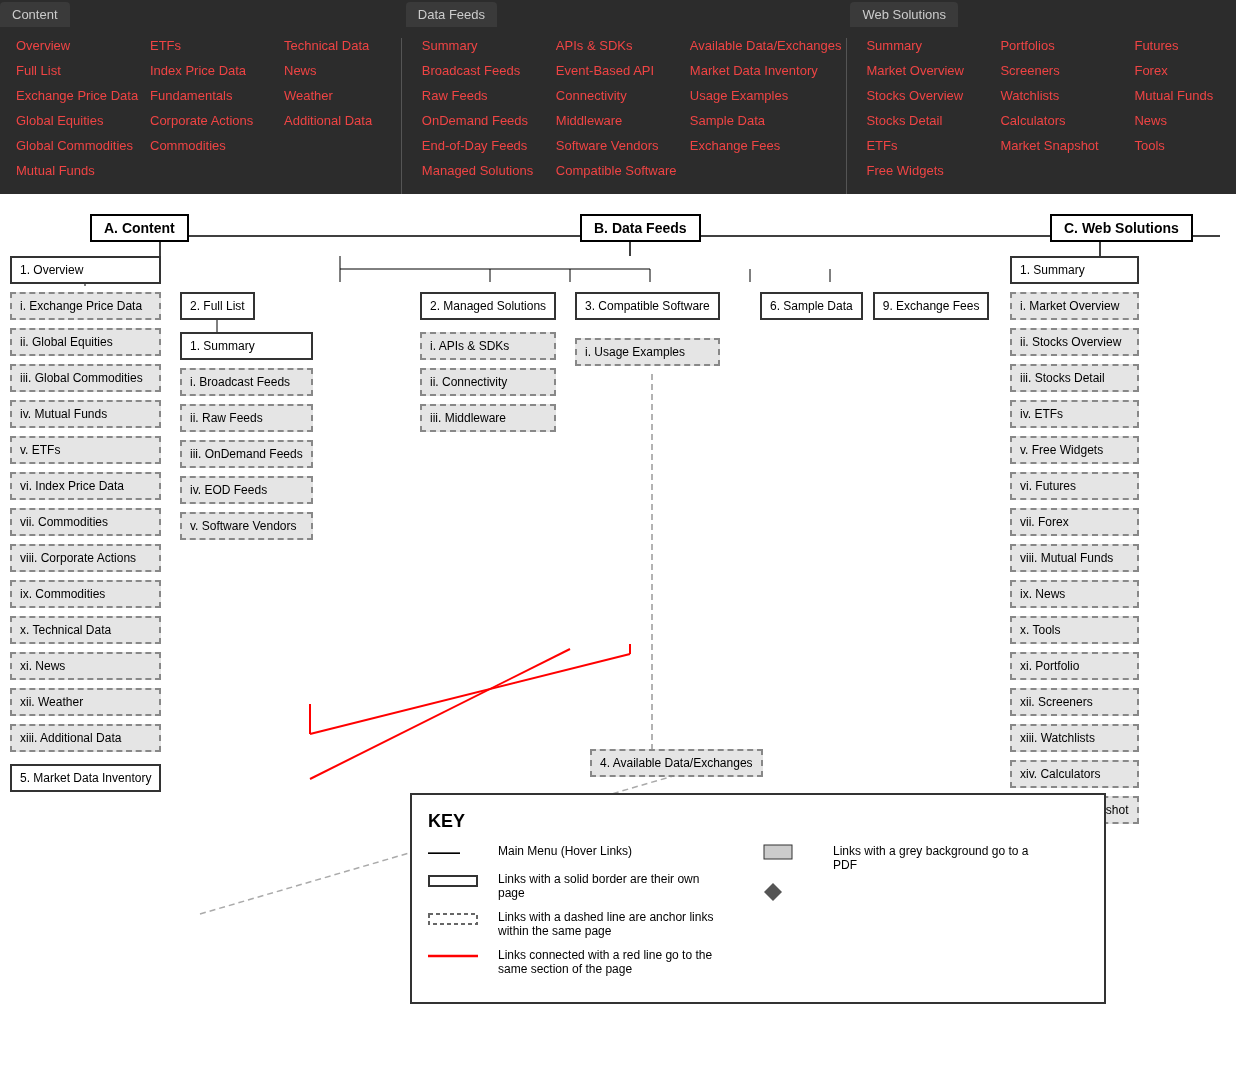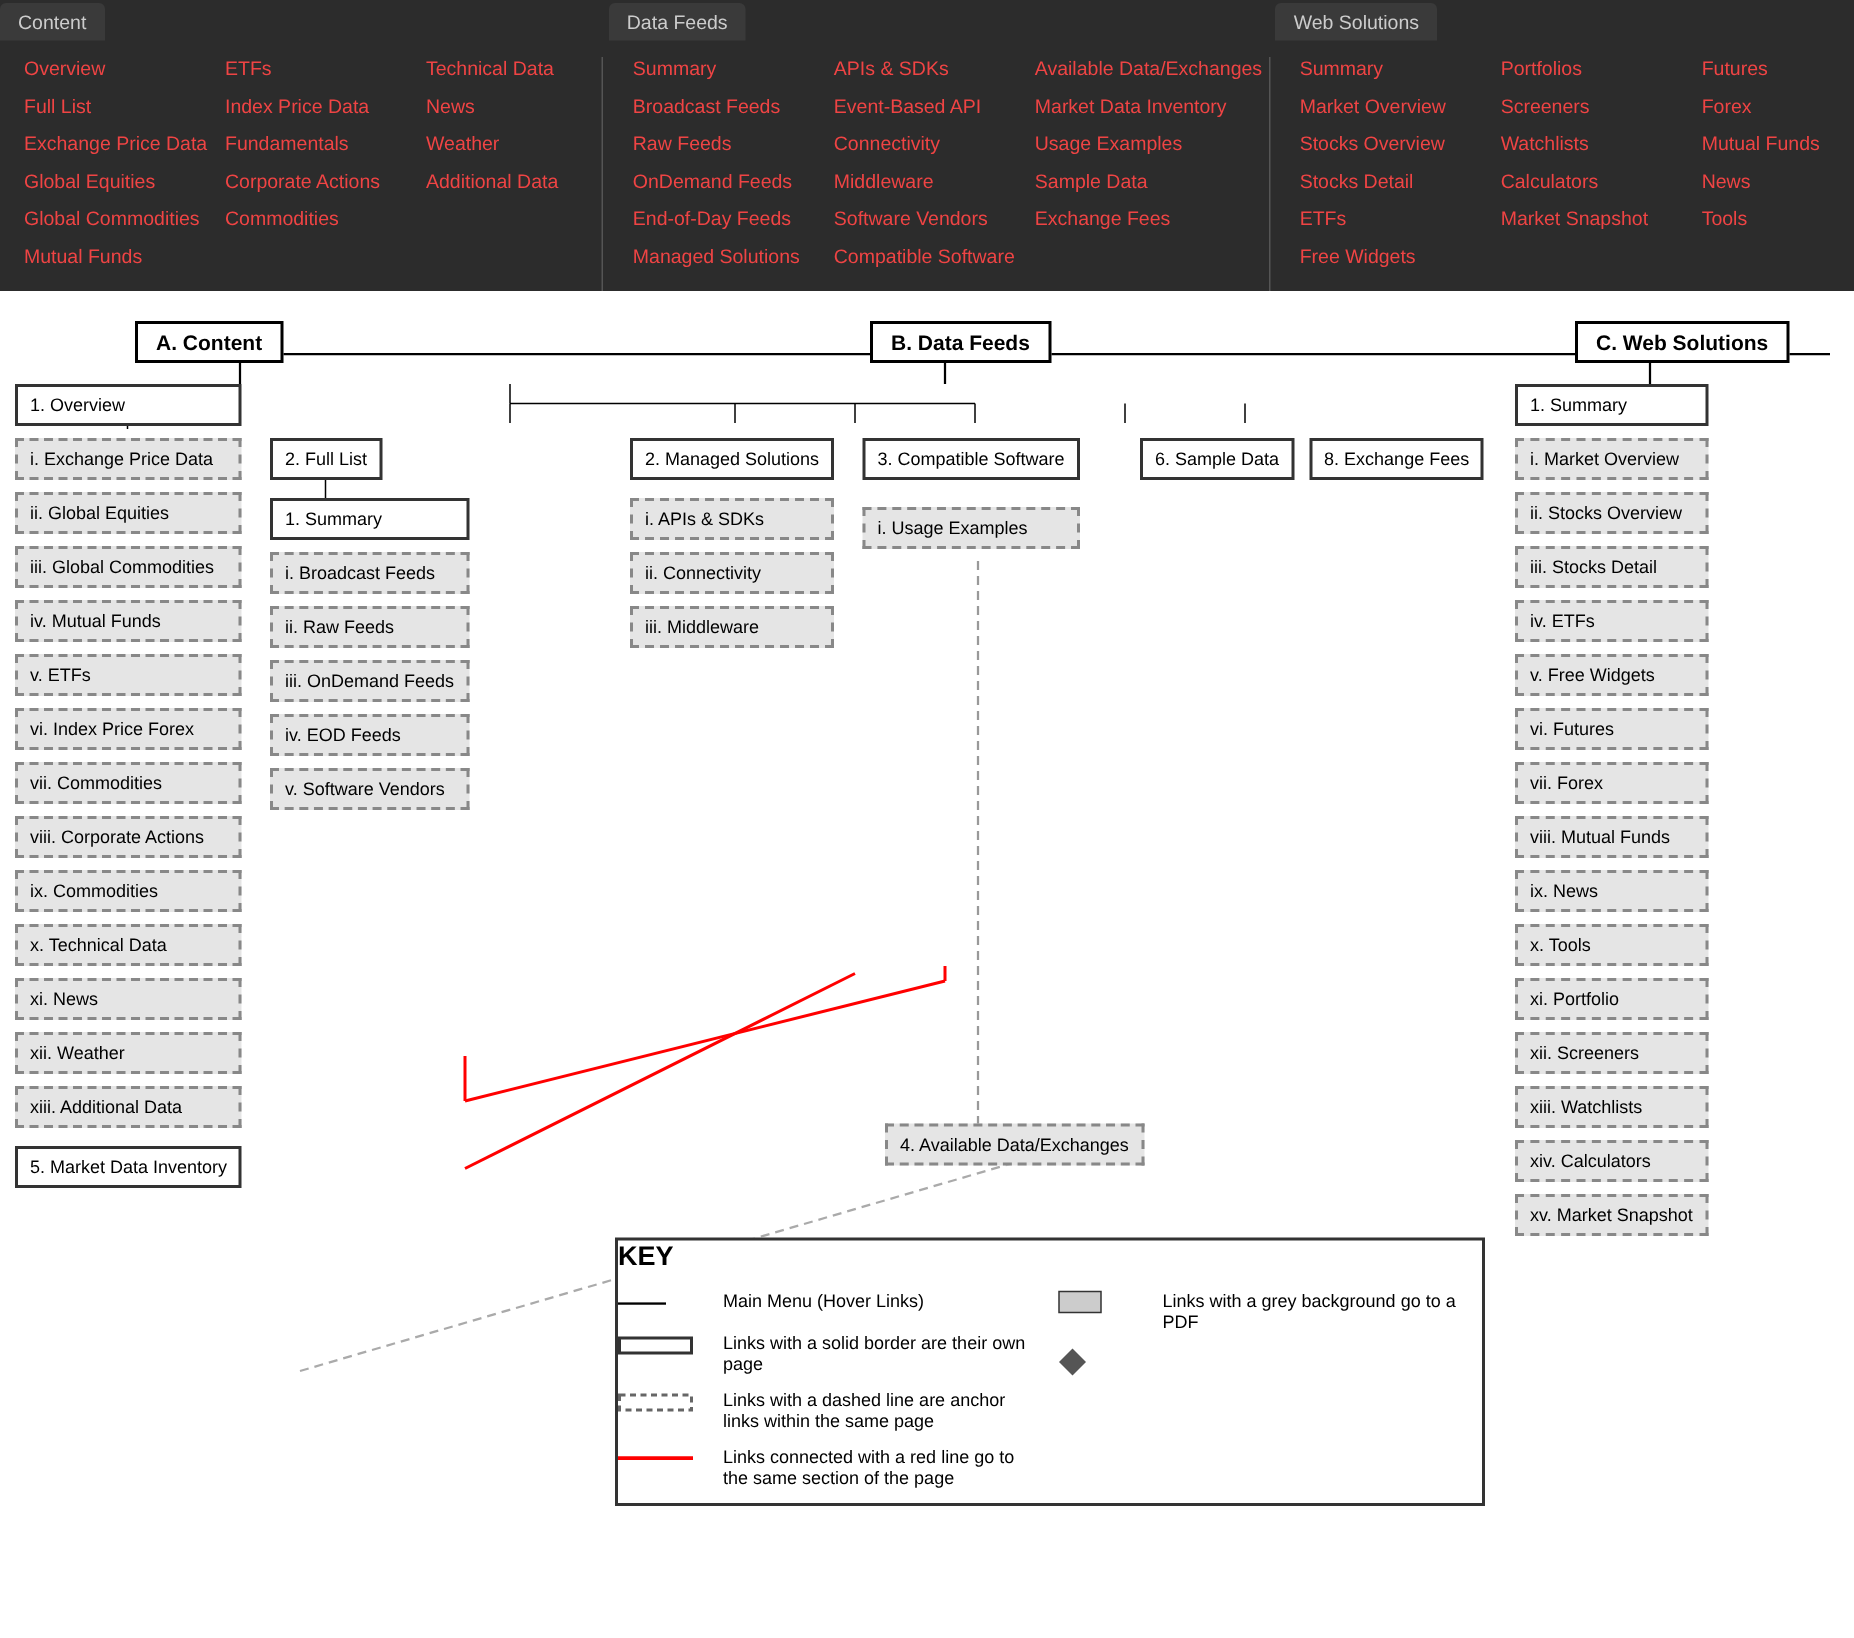--- a/index.html
+++ b/index.html
@@ -90,22 +90,23 @@
       flex-direction: column;
       gap: 8px;
     }
 
     
     .key-box {
       position: absolute;
       left: 410px;
       bottom: 20px;
       border: 2px solid #333;
+      padding: 16px;
       background: #fff;
-      width: 580px;
+      width: 696px;
     }
     .key-title {
       font-size: 18px;
       font-weight: bold;
       margin-bottom: 12px;
     }
     .key-item {
       display: flex;
       align-items: flex-start;
       margin-bottom: 10px;
@@ -283,21 +284,21 @@
   </div>
 
   <div style="position:absolute; top:62px; left:10px;">
     <div class="node-list">
       <div class="node">1. Overview</div>
       <div class="node-dashed">i. Exchange Price Data</div>
       <div class="node-dashed">ii. Global Equities</div>
       <div class="node-dashed">iii. Global Commodities</div>
       <div class="node-dashed">iv. Mutual Funds</div>
       <div class="node-dashed">v. ETFs</div>
-      <div class="node-dashed">vi. Index Price Forex</div>
+      <div class="node-dashed">vi. Index Price Data</div>
       <div class="node-dashed">vii. Commodities</div>
       <div class="node-dashed">viii. Corporate Actions</div>
       <div class="node-dashed">ix. Commodities</div>
       <div class="node-dashed">x. Technical Data</div>
       <div class="node-dashed">xi. News</div>
       <div class="node-dashed">xii. Weather</div>
       <div class="node-dashed">xiii. Additional Data</div>
       <div class="node" style="margin-top:4px;">5. Market Data Inventory</div>
     </div>
   </div>
@@ -325,21 +326,21 @@
 
   <div style="position:absolute; top:98px; left:575px;">
     <div class="node" style="margin-bottom:6px;">3. Compatible Software</div>
     <div class="node-list" style="margin-top:12px;">
       <div class="node-dashed">i. Usage Examples</div>
     </div>
   </div>
 
   <div style="position:absolute; top:98px; left:760px; display:flex; gap:10px;">
     <div class="node">6. Sample Data</div>
-    <div class="node">8. Exchange Fees</div>
+    <div class="node">9. Exchange Fees</div>
   </div>
 
   <div style="position:absolute; top:555px; left:590px;">
     <div class="node-dashed">4. Available Data/Exchanges</div>
   </div>
 
   <div style="position:absolute; top:62px; left:1010px;">
     <div class="node-list">
       <div class="node">1. Summary</div>
       <div class="node-dashed">i. Market Overview</div>

